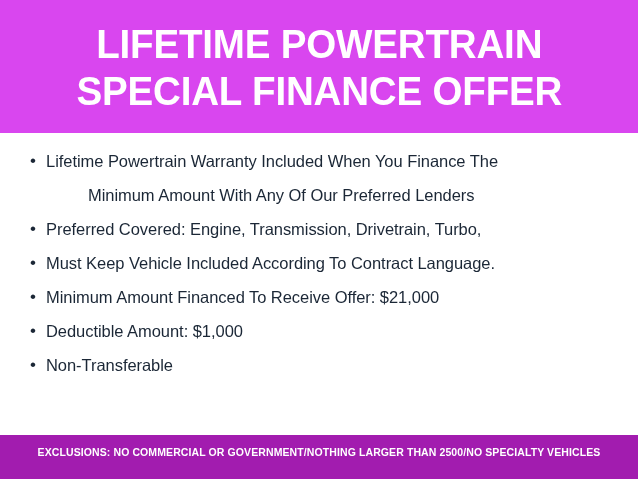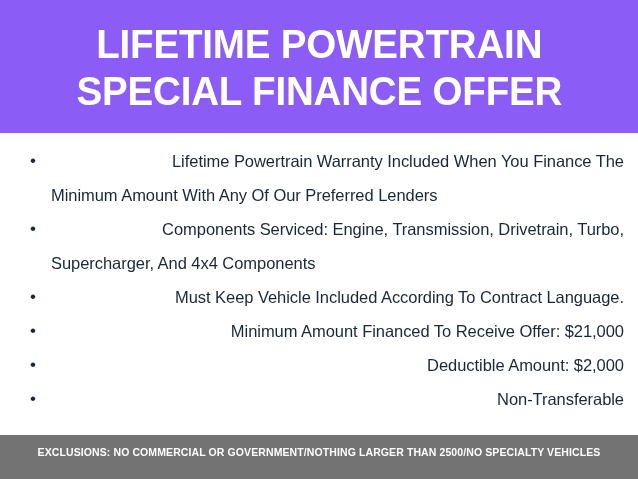--- a/index.html
+++ b/index.html
@@ -21,21 +21,21 @@
     box-sizing: border-box;
   }
 
   
   .header-band {
     position: absolute;
     left: 0;
     top: 0;
     width: 638px;
     height: 133px;
-    background: #8b5cf6;
+    background: #d946ef;
     display: flex;
     flex-direction: column;
     align-items: center;
     justify-content: center;
     padding-top: 2px;
     box-sizing: border-box;
   }
   .title-line {
     color: #ffffff;
     font-family: "Liberation Sans", sans-serif;
@@ -80,34 +80,34 @@
     flex: 1 1 auto;
     color: #1B2736;
     font-family: "Liberation Sans", sans-serif;
     font-size: 16.5px;
     line-height: 34px;
     letter-spacing: -0.05px;
   }
   .bullet-text .wrap-line {
     display: block;
     padding-left: 5px;
+    margin-left: 37px;
   }
   .bullet-text .first-line {
     display: block;
-    text-align: right;
   }
 
   
   .footer-band {
     position: absolute;
     left: 0;
     top: 435px;
     width: 638px;
     height: 44px;
-    background: #737373;
+    background: #a21caf;
     display: flex;
     align-items: flex-start;
     justify-content: center;
     box-sizing: border-box;
     padding-top: 11px;
   }
   .footer-text {
     color: #ffffff;
     font-family: "Liberation Sans", sans-serif;
     font-weight: bold;
@@ -134,43 +134,42 @@
       <span class="bullet-marker">•</span>
       <span class="bullet-text">
         <span class="first-line">Lifetime Powertrain Warranty Included When You Finance The</span>
         <span class="wrap-line">Minimum Amount With Any Of Our Preferred Lenders</span>
       </span>
     </div>
 
     <div class="bullet-row">
       <span class="bullet-marker">•</span>
       <span class="bullet-text">
-        <span class="first-line">Components Serviced: Engine, Transmission, Drivetrain, Turbo,</span>
-        <span class="wrap-line">Supercharger, And 4x4 Components</span>
+        <span class="first-line">Preferred Covered: Engine, Transmission, Drivetrain, Turbo,</span>
       </span>
     </div>
 
     <div class="bullet-row">
       <span class="bullet-marker">•</span>
       <span class="bullet-text">
         <span class="first-line">Must Keep Vehicle Included According To Contract Language.</span>
       </span>
     </div>
 
     <div class="bullet-row">
       <span class="bullet-marker">•</span>
       <span class="bullet-text">
         <span class="first-line">Minimum Amount Financed To Receive Offer: $21,000</span>
       </span>
     </div>
 
     <div class="bullet-row">
       <span class="bullet-marker">•</span>
       <span class="bullet-text">
-        <span class="first-line">Deductible Amount: $2,000</span>
+        <span class="first-line">Deductible Amount: $1,000</span>
       </span>
     </div>
 
     <div class="bullet-row">
       <span class="bullet-marker">•</span>
       <span class="bullet-text">
         <span class="first-line">Non-Transferable</span>
       </span>
     </div>
 

